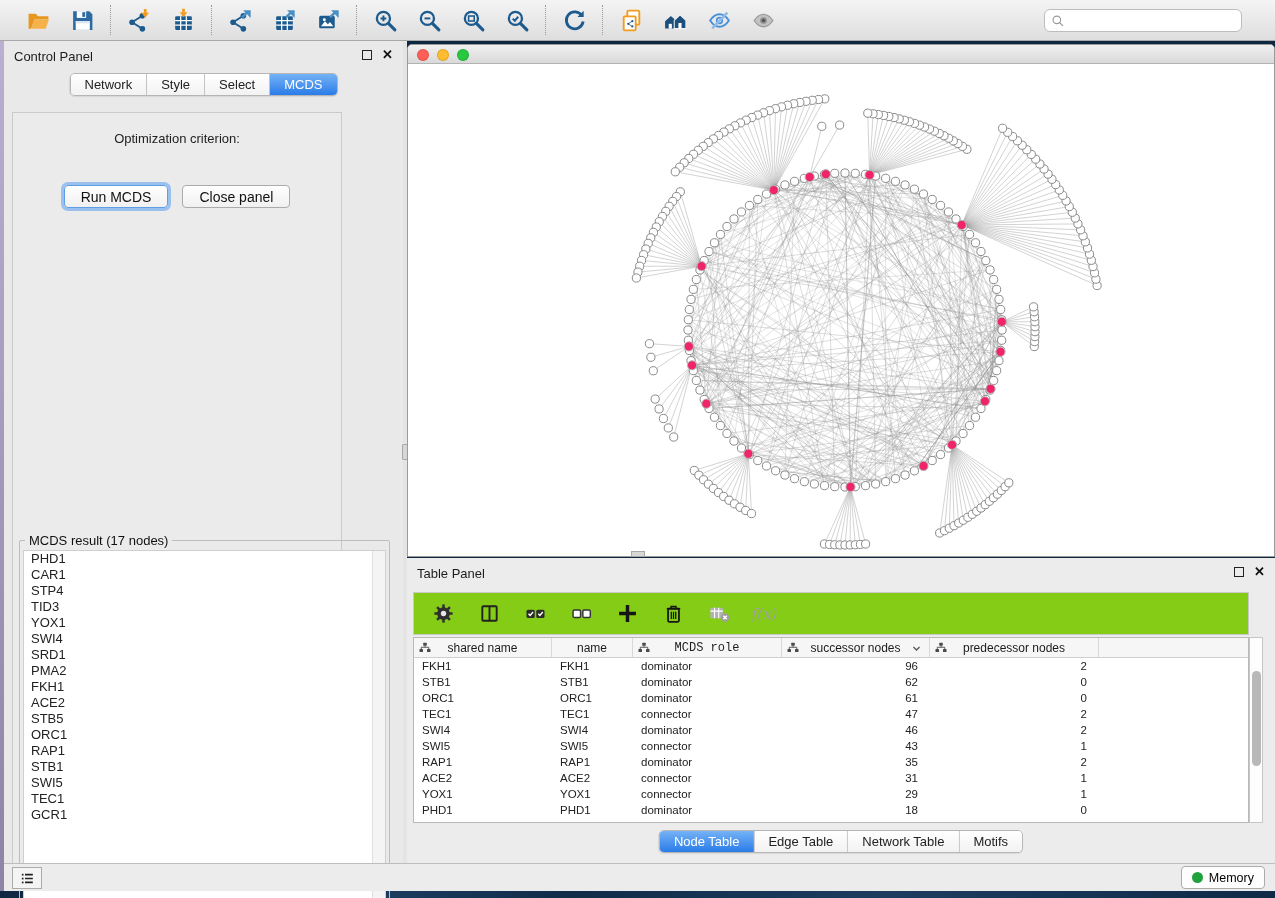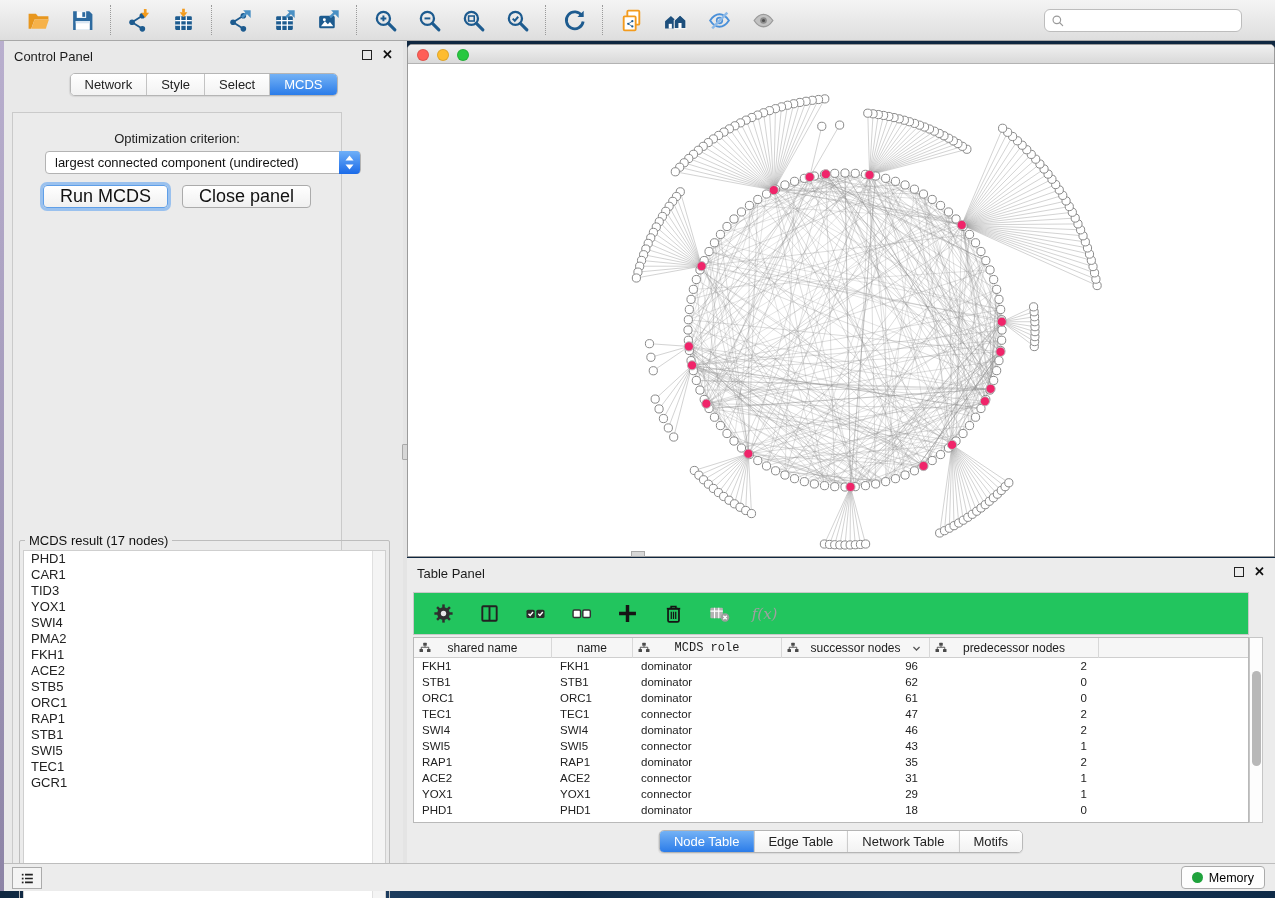--- a/index.html
+++ b/index.html
@@ -46,21 +46,21 @@
   .cp-body { position:absolute; left:8px; top:55px; width:330px; height:761px;
     background:#ebebeb; border:1px solid #cacaca;margin-top:16px; }
   .opt-label { position:absolute; left:0; right:0; top:18px; text-align:center; font-size:13px; }
   .dropdown { position:absolute; left:32px; top:38px; width:316px; height:23px; background:#fff;
     border:1px solid #b3b3b3; border-radius:4px; }
   .dropdown .dd-value { position:absolute; left:9px; top:3px; font-size:13px; color:#111; }
   .dropdown .dd-stepper { position:absolute; right:0; top:-1px; width:21px; height:23px;
     background:linear-gradient(#6fb0f8,#1a6ae8); border-radius:0 4px 4px 0; }
   .dd-stepper svg { width:21px; height:23px; }
   .cp-buttons { position:absolute; left:0; right:0; top:72px; display:flex; justify-content:center; gap:14px; }
-  .push-btn { height:23px; padding:0 16px; font-size:18px; color:#111; background:linear-gradient(#ffffff,#f0f0f0);
+  .push-btn { height:23px; padding:0 16px; font-size:14px; color:#111; background:linear-gradient(#ffffff,#f0f0f0);
     border:1px solid #ababab; border-radius:4px; cursor:default; font-family:"Liberation Sans",sans-serif; }
   .push-btn.focused { box-shadow:0 0 0 3px rgba(110,170,240,.65); border-color:#5f9fe8; }
 
   .result-fieldset { position:absolute; left:6px; top:420px; width:371px; height:372px;
     border:1px solid #bdbdbd; border-radius:2px; }
   .result-fieldset legend { font-size:13px; margin-left:5px; padding:0 4px; color:#111; }
   .result-list { position:absolute; left:3px; right:3px; top:2px; bottom:3px; background:#fff;
     border:1px solid #cfcfcf; overflow:hidden; }
   .result-item { font-size:13px; line-height:16px; padding-left:7px; }
   .result-scroll { position:absolute; right:0; top:0; bottom:0; width:13px; background:#f4f4f4;
@@ -82,21 +82,21 @@
   .tl.yellow { background:#febc2e; box-shadow:inset 0 0 0 1px rgba(0,0,0,.12); }
   .tl.green { background:#28c840; box-shadow:inset 0 0 0 1px rgba(0,0,0,.12); }
   .net-title { position:absolute; left:0; right:0; top:2px; text-align:center; font-size:12.5px;
     color:#222; padding-left:170px; }
   .net-canvas { position:absolute; left:0; top:19px; right:0; bottom:0; background:#fff; }
   .h-handle { position:absolute; left:50%; top:551px; transform:translateX(-50%); width:14px; height:6px;
     background:#d7d7d7; border:1px solid #a9a9a9; }
 
   
   .table-panel { position:absolute; left:407px; top:558px; width:868px; height:305px; background:#ececec; }
-  .tp-toolbar { position:absolute; left:6px; top:34px; width:836px; height:43px; background:#22c55e;
+  .tp-toolbar { position:absolute; left:6px; top:34px; width:836px; height:43px; background:#84cc16;
     border:1px solid #c9c9c9; display:flex; align-items:center; gap:16px; padding-left:14px; }
   .tp-btn { width:30px; height:30px; border:none; background:transparent; display:flex; align-items:center;
     justify-content:center; padding:0; }
   .tp-btn svg { width:23px; height:23px; }
   .tp-btn.wide svg { width:36px; height:24px; }
 
   .ntable { position:absolute; left:6px; top:79px; width:836px; height:186px; background:#fff;
     border:1px solid #b9b9b9; overflow:hidden; }
   .thead { display:flex; height:20px; background:#f6f6f6; border-bottom:1px solid #cfcfcf; }
   .th { position:relative; height:20px; border-right:1px solid #d8d8d8; display:flex; align-items:center;
@@ -300,43 +300,36 @@
     </div>
     <div class="seg cp-tabs" id="cp-tabs">
         <button class="seg-btn">Network</button>
         <button class="seg-btn">Style</button>
         <button class="seg-btn">Select</button>
         <button class="seg-btn sel">MCDS</button>
       </div>
 
     <div class="cp-body">
       <div class="opt-label">Optimization criterion:</div>
-      <div class="dropdown">
-        <span class="dd-value">largest connected component (undirected)</span>
-        <span class="dd-stepper">
-          <svg viewBox="0 0 21 23">
-              <path d="M10.5 4.5l4 5h-8z" fill="#fff"></path>
-              <path d="M10.5 18.5l4-5h-8z" fill="#fff"></path>
-            </svg>
-        </span>
-      </div>
       <div class="cp-buttons">
         <button class="push-btn focused">Run MCDS</button>
         <button class="push-btn">Close panel</button>
       </div>
 
       <fieldset class="result-fieldset">
         <legend>MCDS result (17 nodes)</legend>
         <div class="result-list" id="result-list">
           <div class="result-scroll"></div>
         <div class="result-item">PHD1</div>
             <div class="result-item">CAR1</div>
+            <div class="result-item">STP4</div>
             <div class="result-item">TID3</div>
             <div class="result-item">YOX1</div>
             <div class="result-item">SWI4</div>
+            <div class="result-item">SRD1</div>
             <div class="result-item">PMA2</div>
             <div class="result-item">FKH1</div>
             <div class="result-item">ACE2</div>
             <div class="result-item">STB5</div>
             <div class="result-item">ORC1</div>
             <div class="result-item">RAP1</div>
             <div class="result-item">STB1</div>
             <div class="result-item">SWI5</div>
             <div class="result-item">TEC1</div>
             <div class="result-item">GCR1</div>

